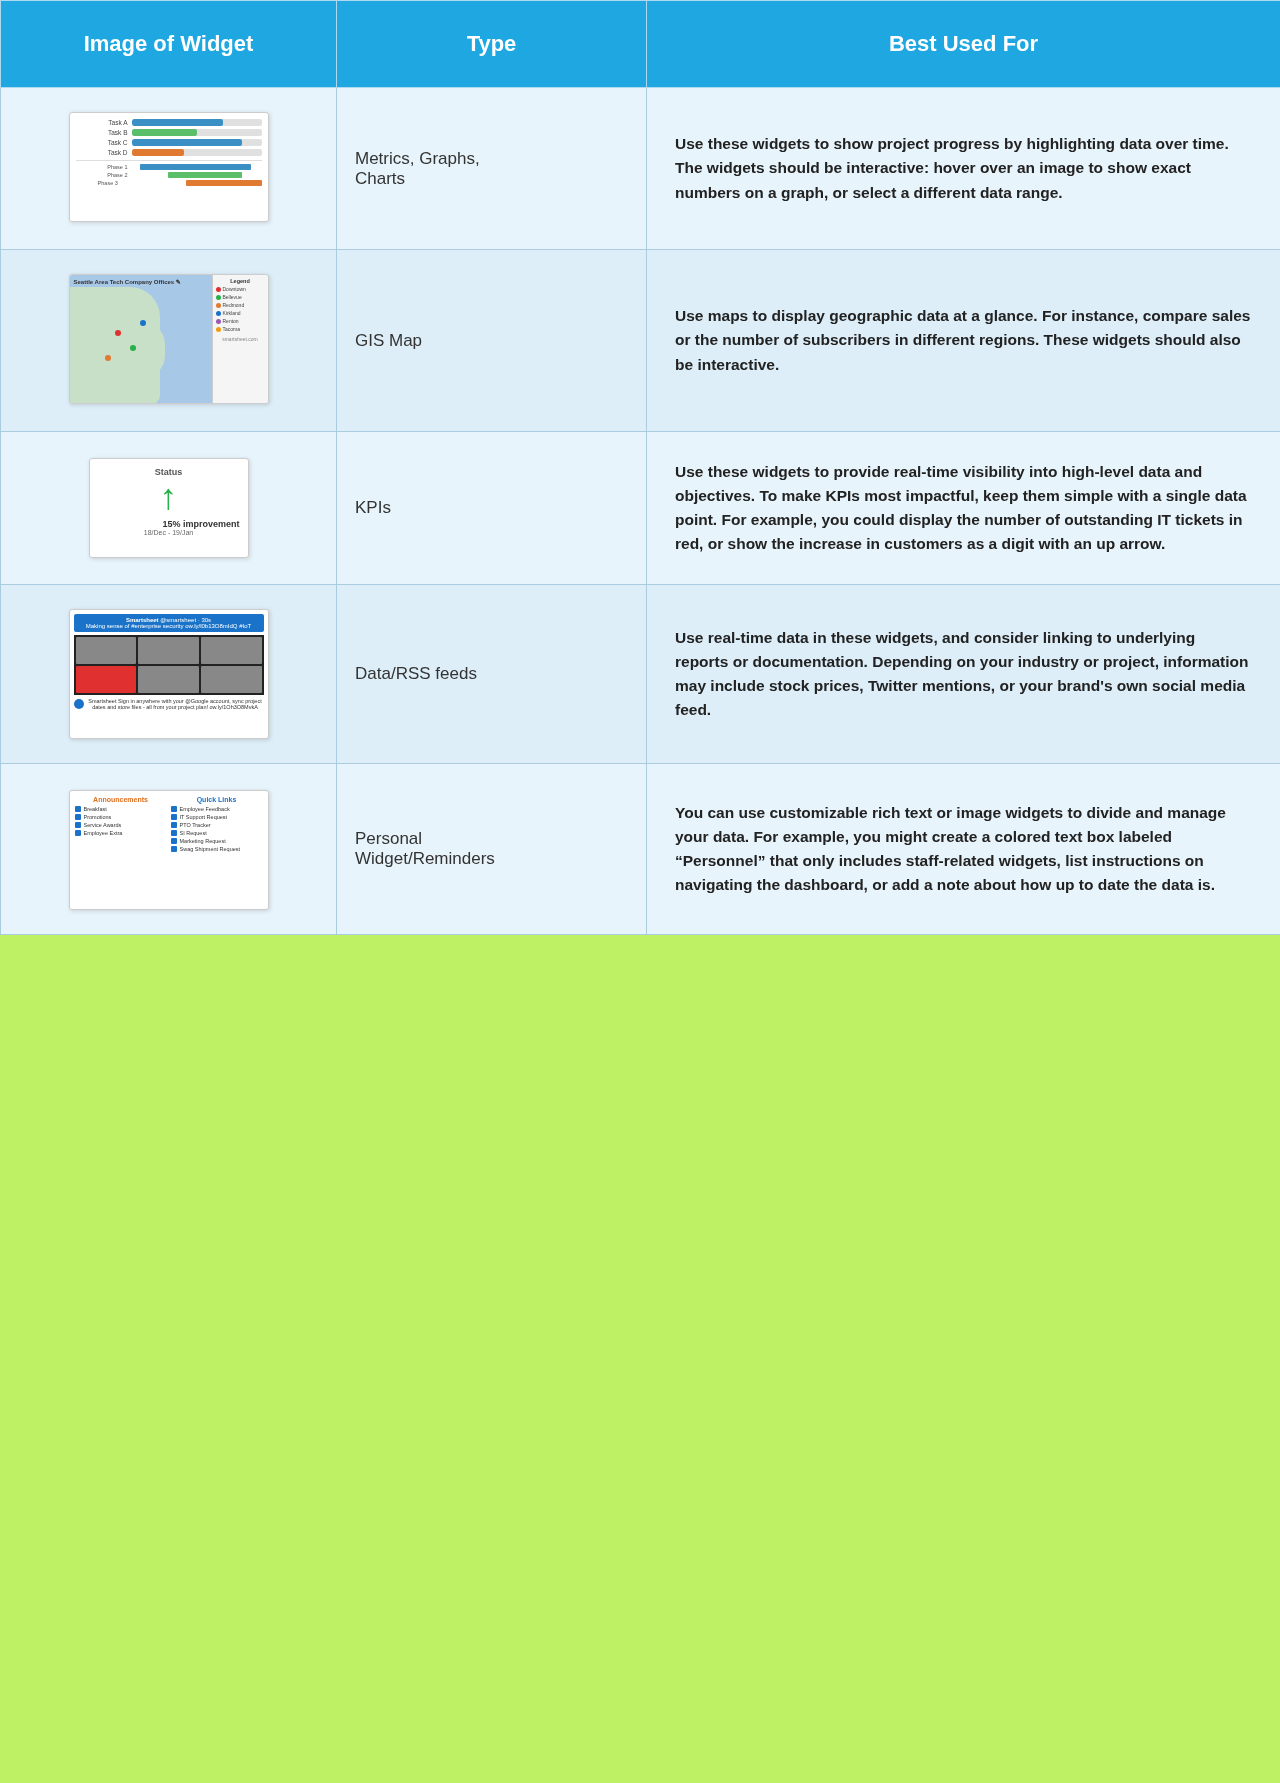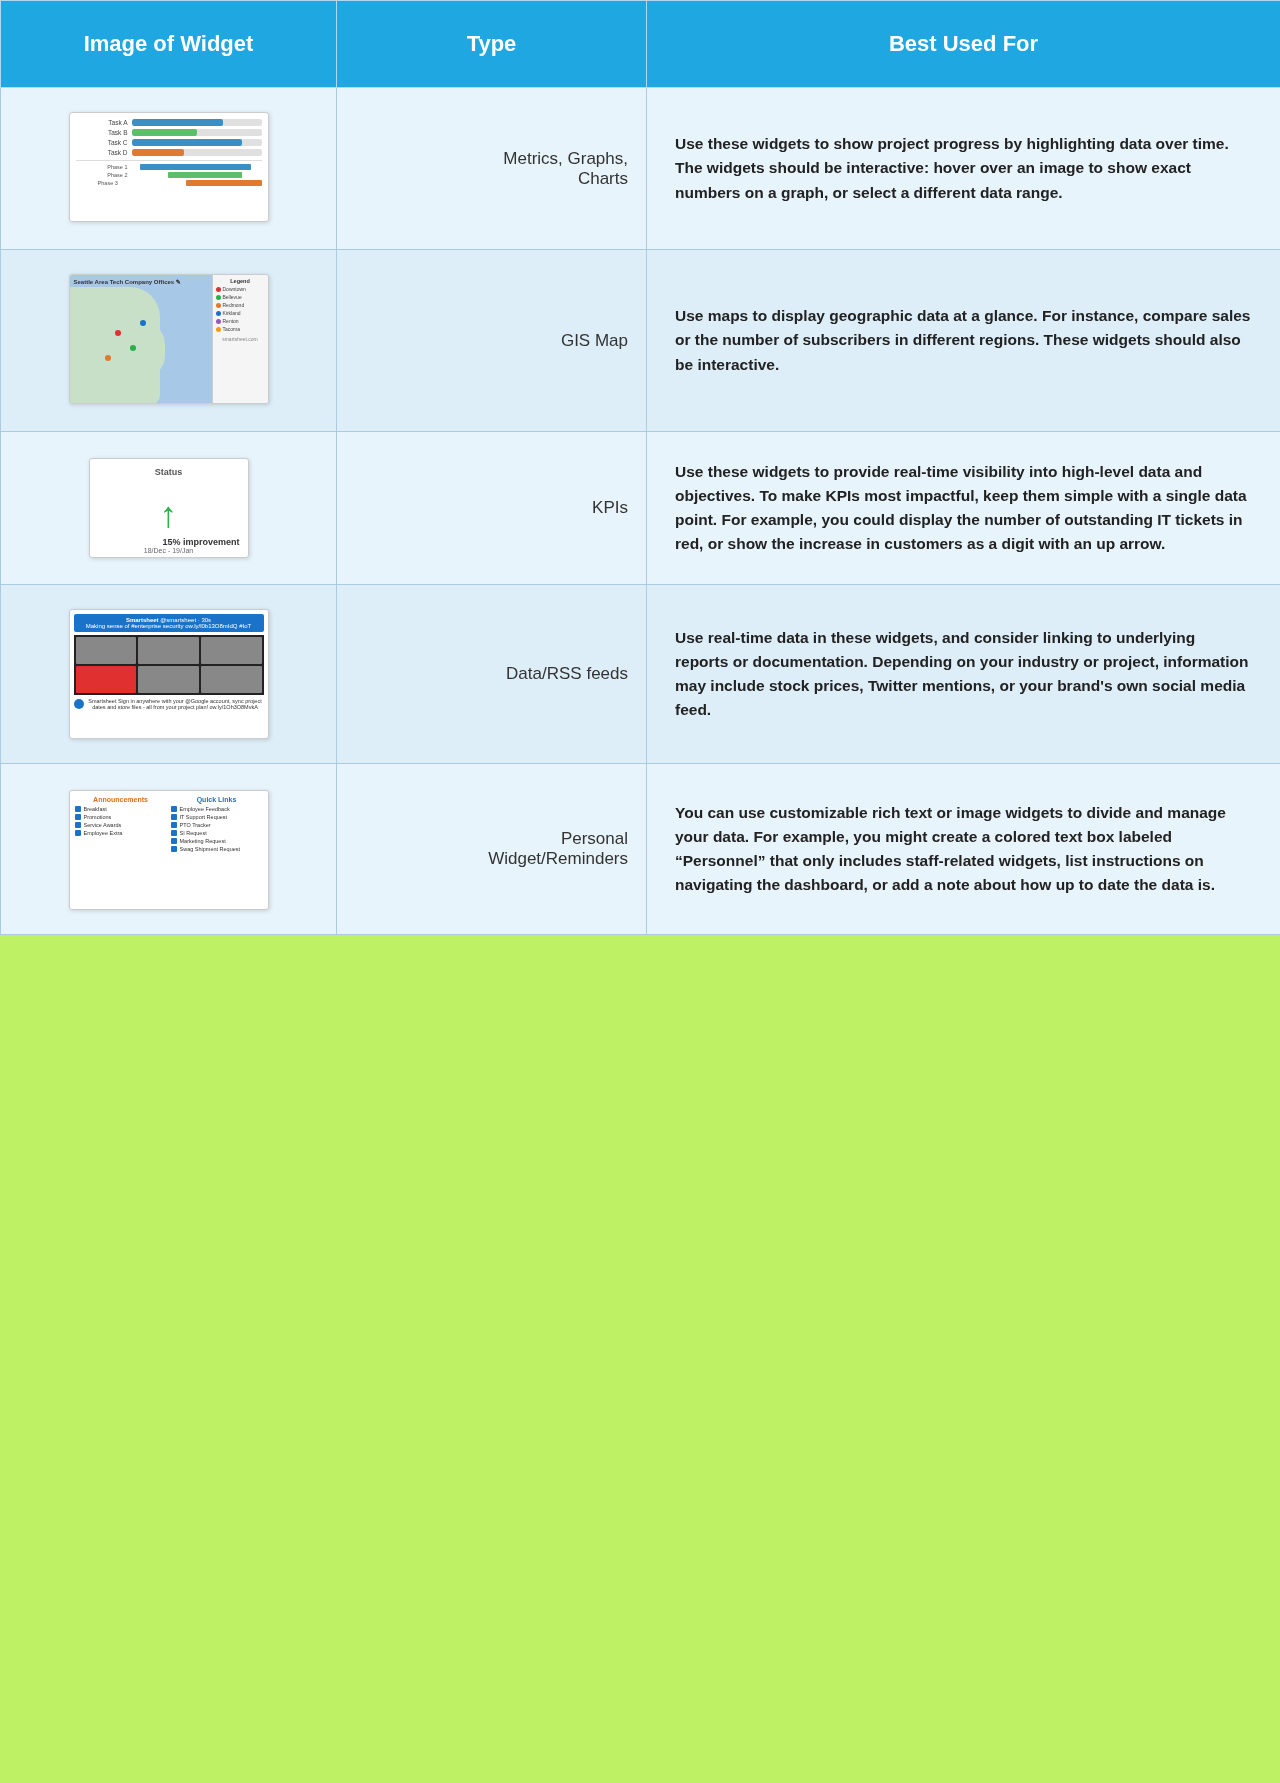--- a/index.html
+++ b/index.html
@@ -49,21 +49,21 @@
     }
     tbody tr:nth-child(even) td {
       background: #ddeef8;
     }
 
     .cell-image {
       text-align: center;
       padding: 24px 16px;
     }
     .cell-type {
-      text-align: right;
+      text-align: left;
       font-size: 17px;
       color: #333;
     }
     .cell-desc {
       font-size: 15.5px;
       line-height: 1.55;
       color: #222;
       padding: 28px 28px;
       font-weight: bold;
     }
@@ -195,21 +195,21 @@
     
     .widget-kpi {
       width: 160px;
       height: 100px;
       padding: 8px;
       position: relative;
     }
     .kpi-status-label {
       font-size: 9px;
       color: #555;
-      margin-bottom: 20px;
+      margin-bottom: 2px;
       font-weight: bold;
     }
     .kpi-arrow {
       text-align: center;
       font-size: 36px;
       color: #28b04a;
       line-height: 1;
       margin-bottom: 4px;
     }
     .kpi-value {

